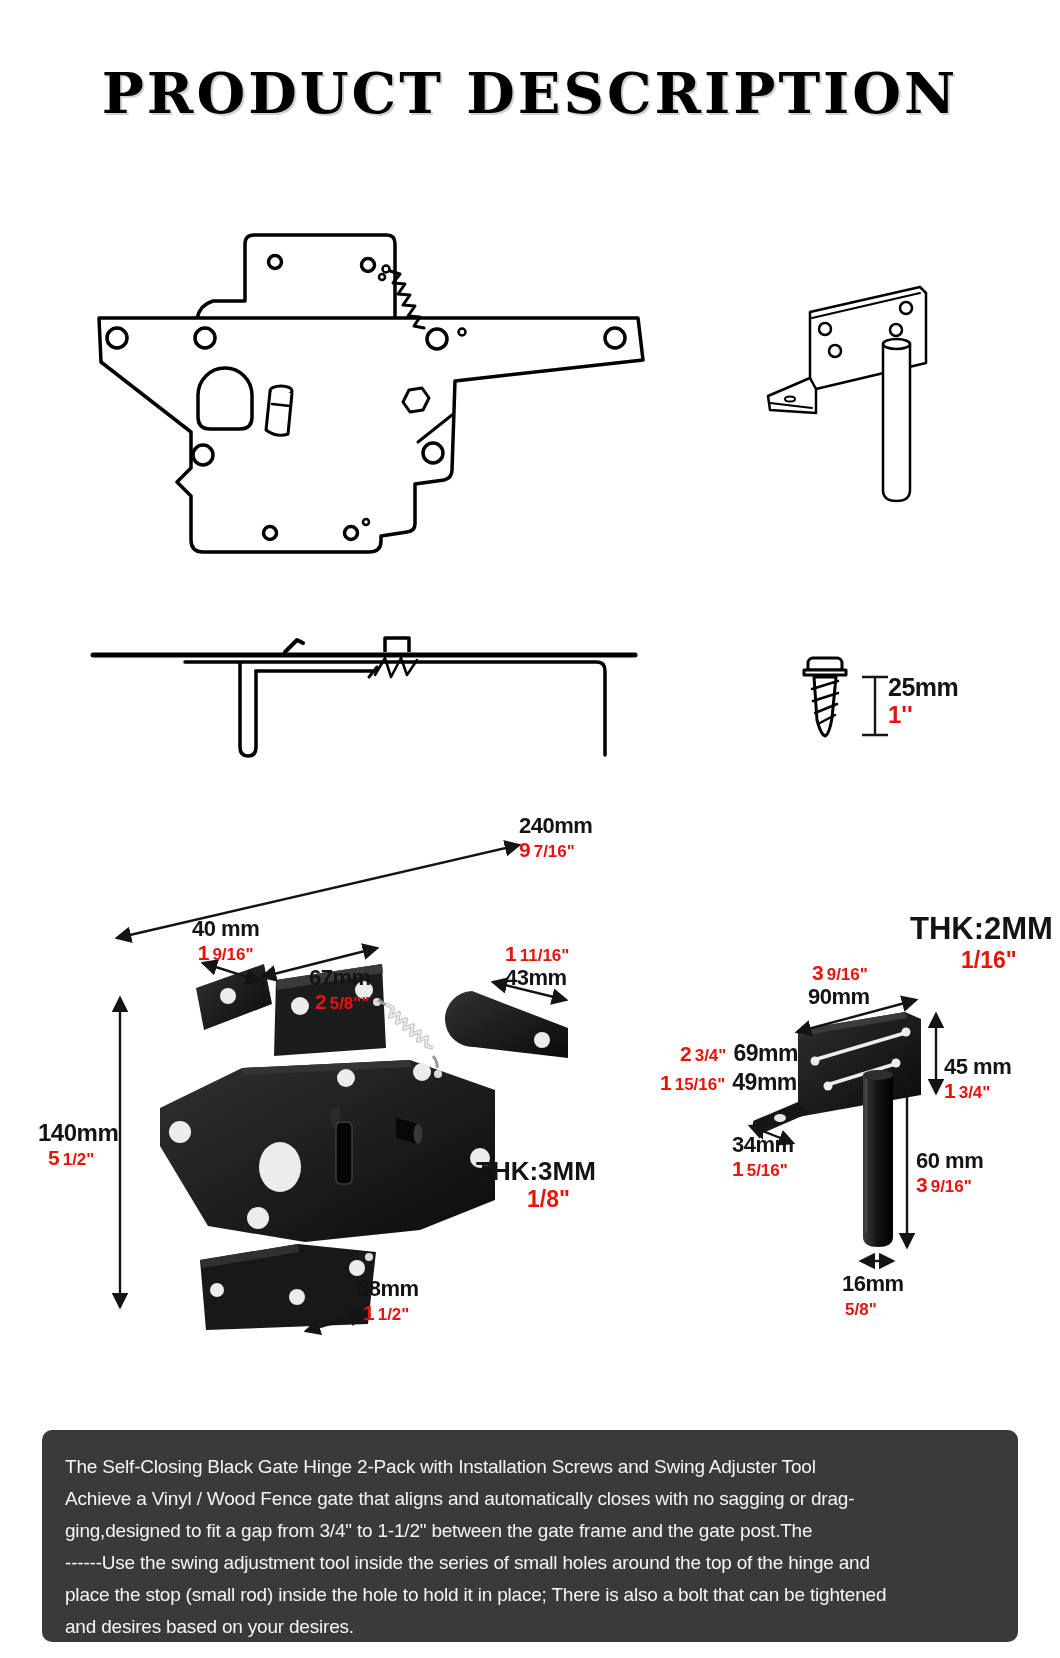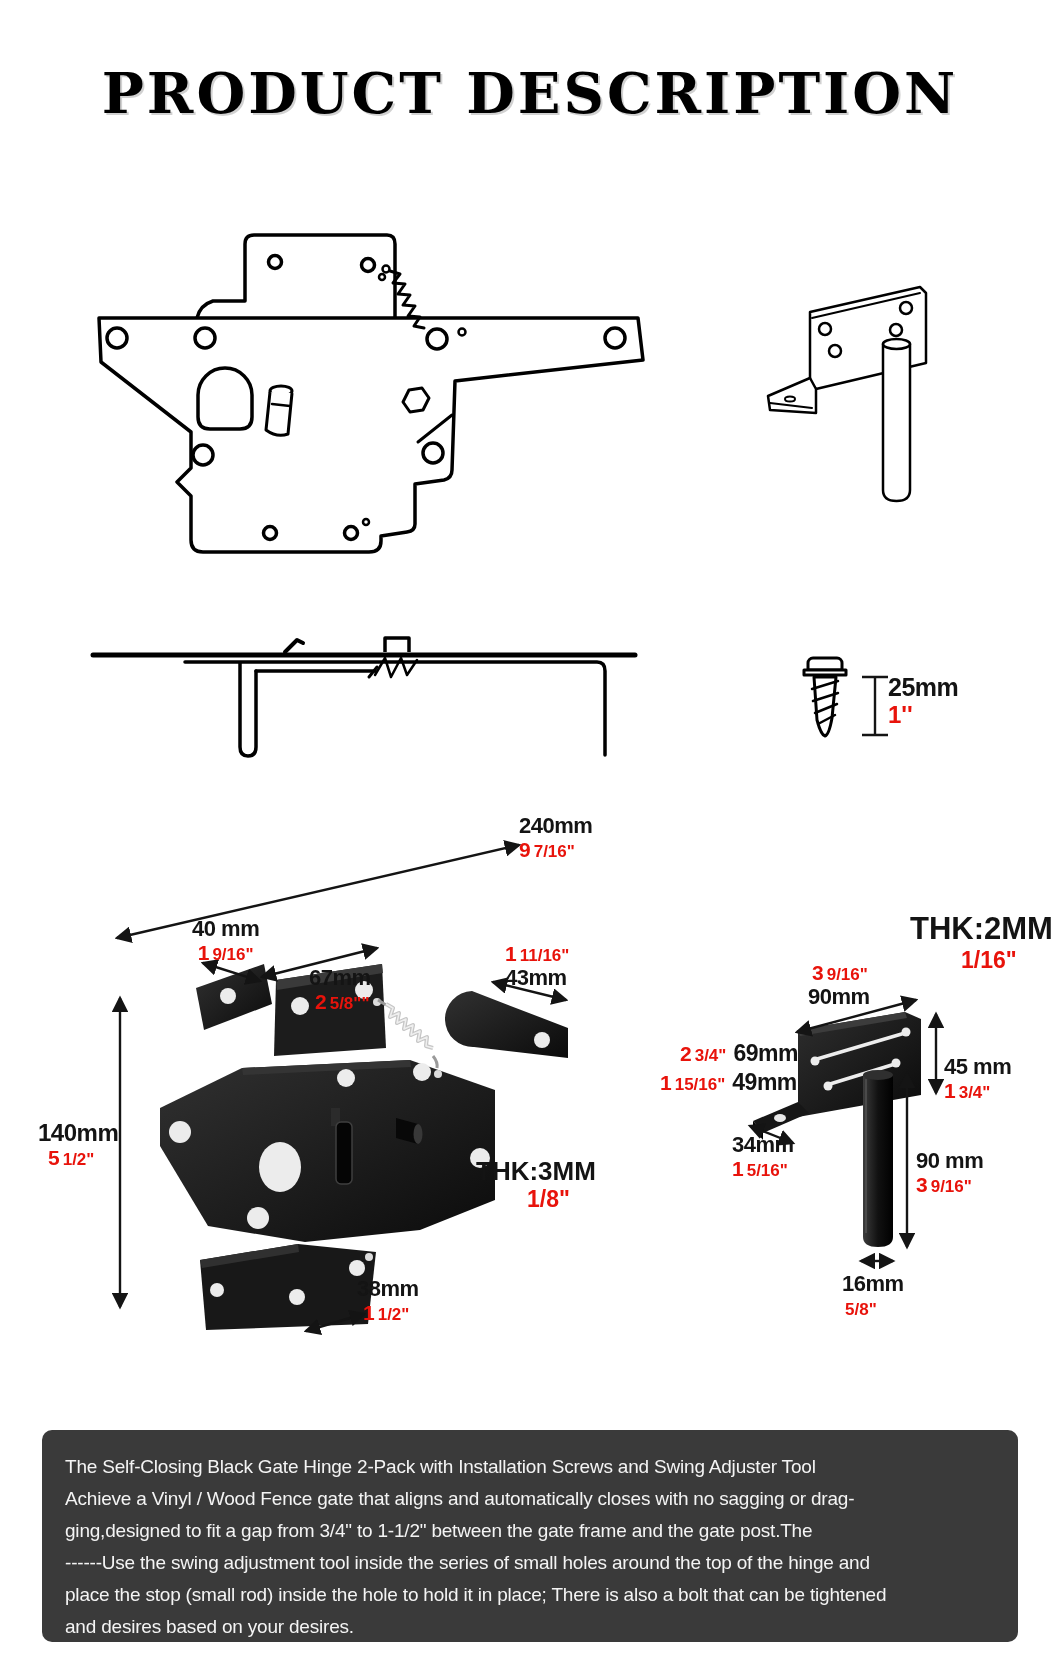--- a/index.html
+++ b/index.html
@@ -328,21 +328,21 @@
     <span class="mm">45 mm</span>
     <span class="in"><span class="big">1</span><span class="small">3/4"</span></span>
   </div>
 
   <div class="dim" style="left:732px;top:1133px;">
     <span class="mm">34mm</span>
     <span class="in"><span class="big">1</span><span class="small">5/16"</span></span>
   </div>
 
   <div class="dim" style="left:916px;top:1149px;">
-    <span class="mm">90 mm</span>
+    <span class="mm">60 mm</span>
     <span class="in"><span class="big">3</span><span class="small">9/16"</span></span>
   </div>
 
   <div class="dim" style="left:842px;top:1272px;">
     <span class="mm">16mm</span>
     <span class="in"><span class="big"></span><span class="small">5/8"</span></span>
   </div>
 
   <div class="panel">
     <div class="line">The Self-Closing Black Gate Hinge 2-Pack with Installation Screws and Swing Adjuster Tool</div>

